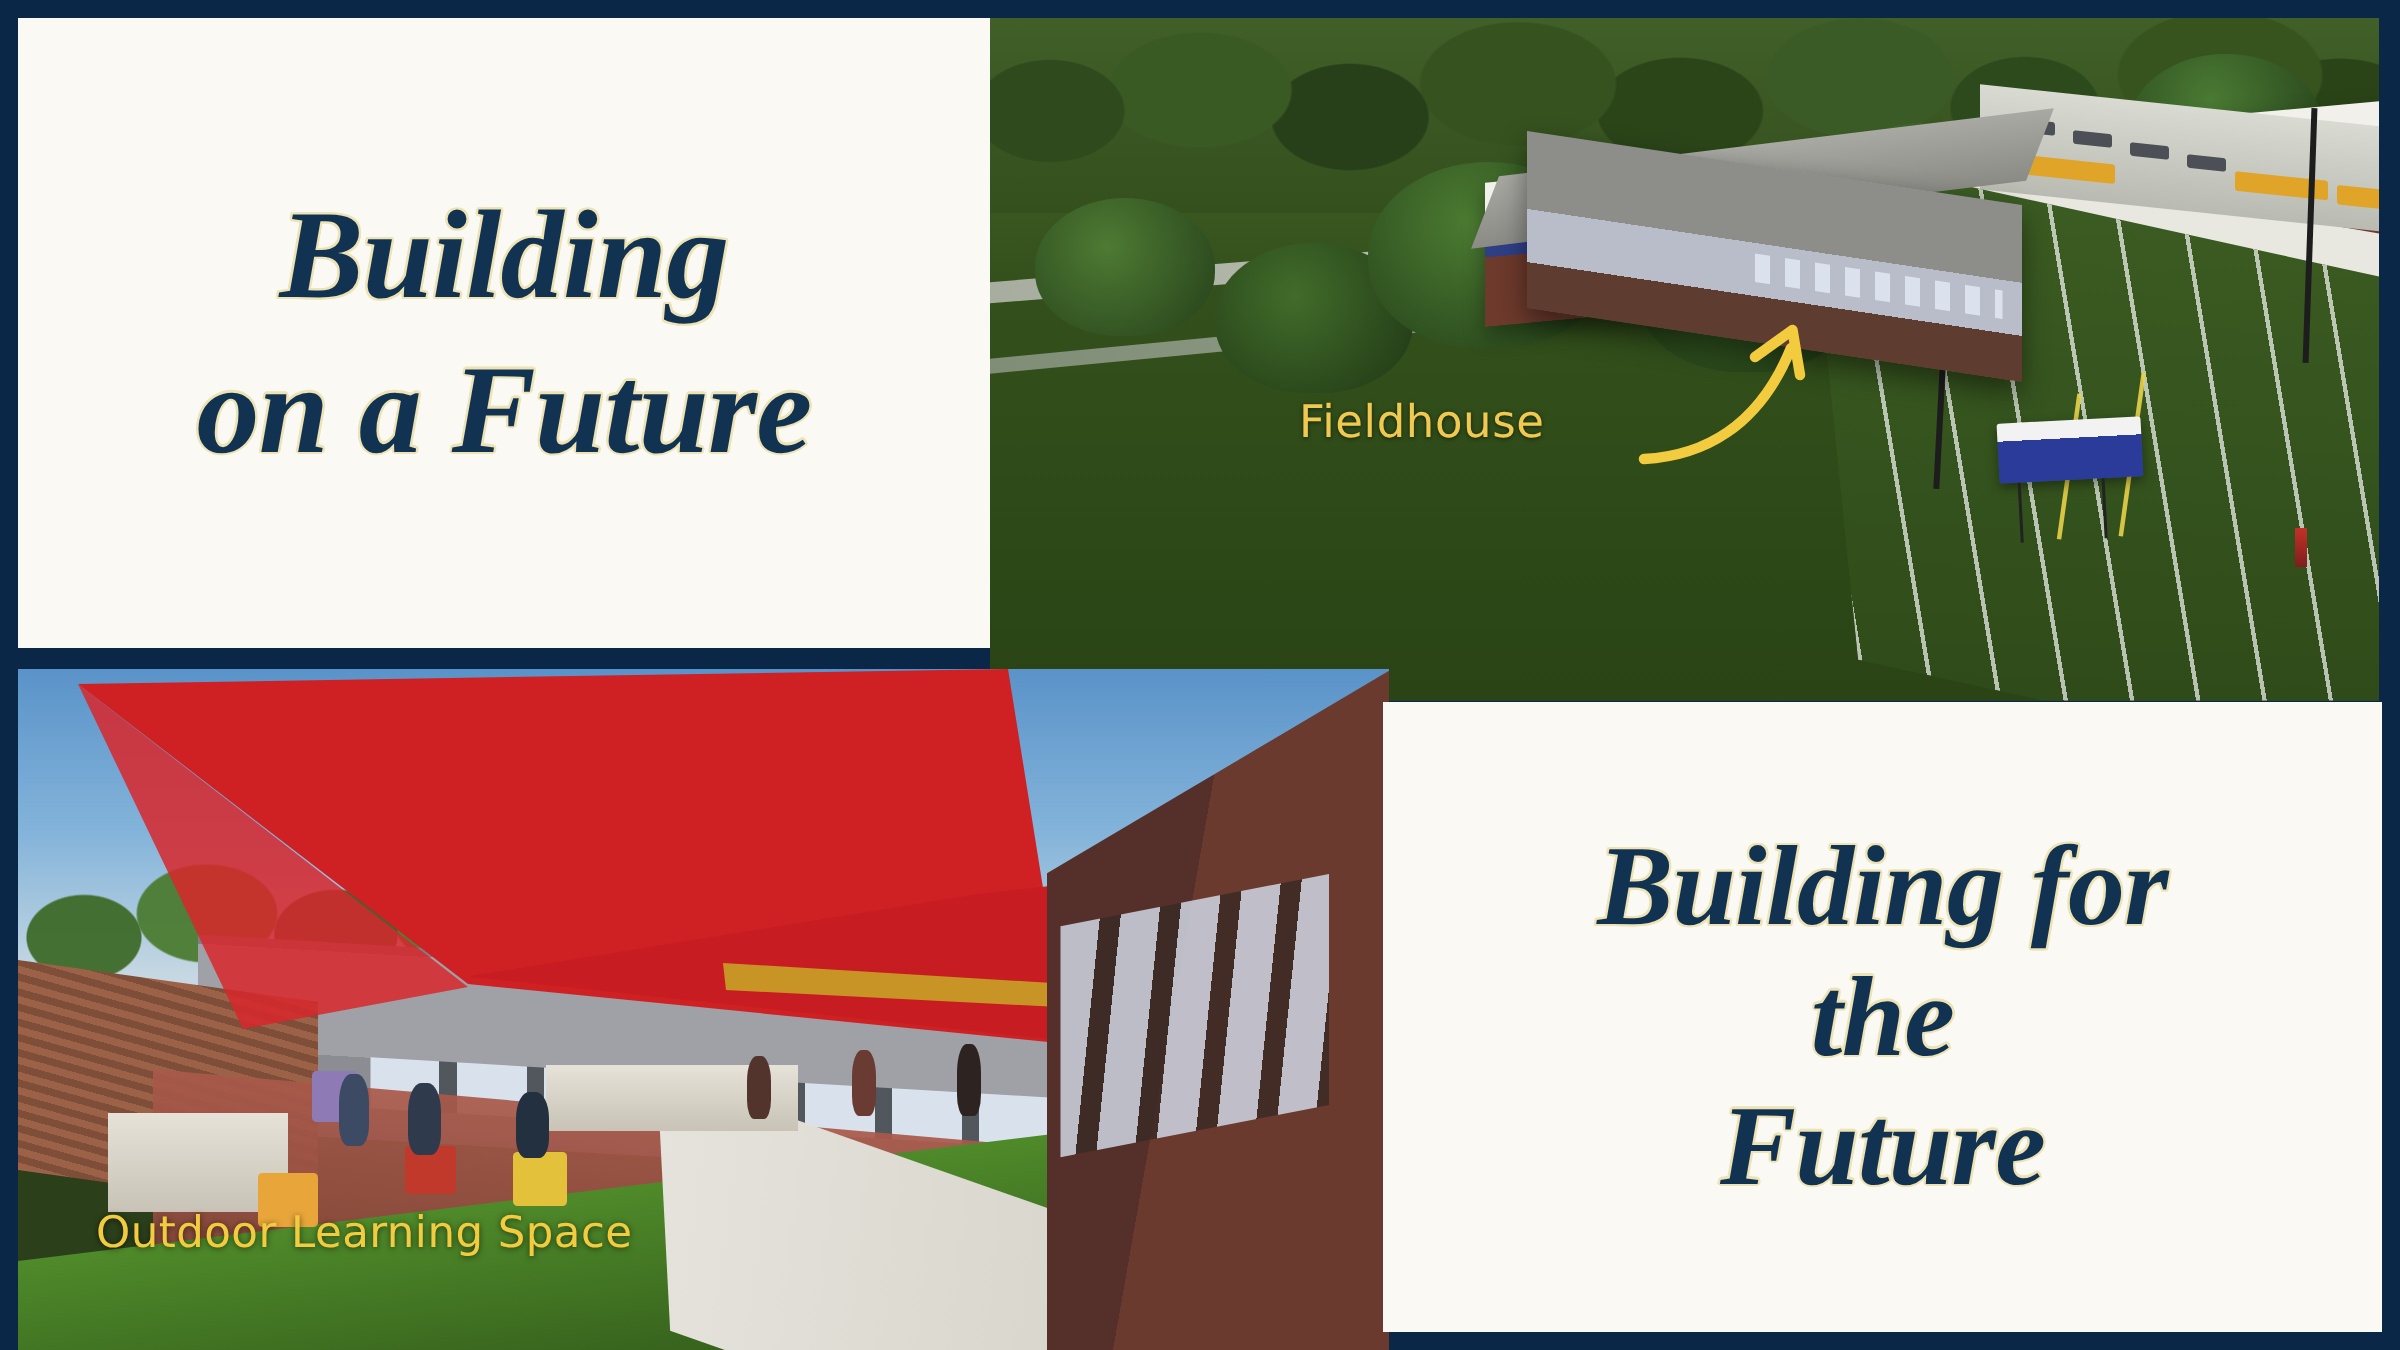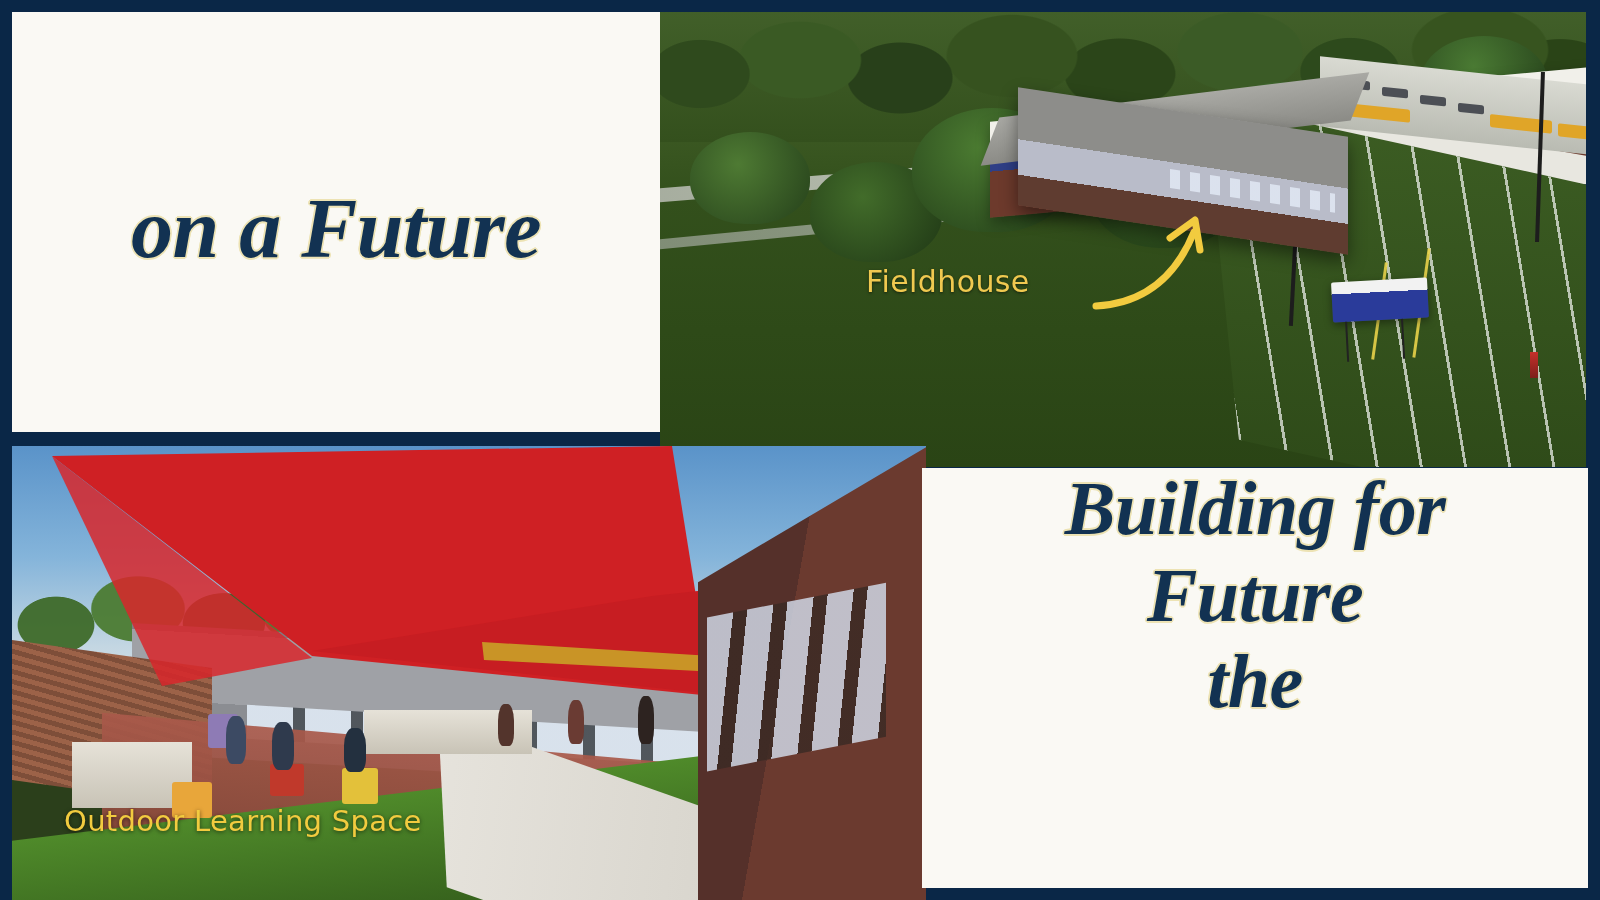--- a/index.html
+++ b/index.html
@@ -33,21 +33,21 @@
       1.2px 1.2px 0 #ede3b4, -1.2px 1.2px 0 #ede3b4,
       1.2px -1.2px 0 #ede3b4, -1.2px -1.2px 0 #ede3b4;
   }
   .panel-legacy .headline{ font-size:84px; }
   .panel-legacy .hl-2{ margin-top:14px; }
 
   
   .panel-future{
     position:absolute; left:922px; top:468px; width:666px; height:420px;
     background:#faf9f4;
-    display:flex; flex-direction:column; align-items:center; justify-content:flex-start;
+    display:flex; flex-direction:column; align-items:center; justify-content:center;
     z-index:6;
   }
   .panel-future .headline{ font-size:76px; }
   .panel-future .hl-2,.panel-future .hl-3{ margin-top:6px; }
 
   
   .photo-aerial{
     position:absolute; left:660px; top:12px; width:926px; height:455px;
     overflow:hidden; z-index:2;
     background:#3c5a22;
@@ -324,22 +324,23 @@
     <div class="person" style="left:626px; top:250px; width:16px; height:48px; background:#2d2320;"></div>
 
     <div class="cy-rightbldg">
       <div class="cy-rb-windows"></div>
     </div>
 
     <div class="cy-label">Outdoor Learning Space</div>
   </div>
 
   <div class="panel-legacy">
+    <div class="headline hl-1">Building</div>
     <div class="headline hl-2">on a Future</div>
   </div>
 
   <div class="panel-future">
     <div class="headline hl-1">Building for</div>
+    <div class="headline hl-2">the</div>
     <div class="headline hl-3">Future</div>
-    <div class="headline hl-2">the</div>
   </div>
 
 </div>
 
 </body></html>

